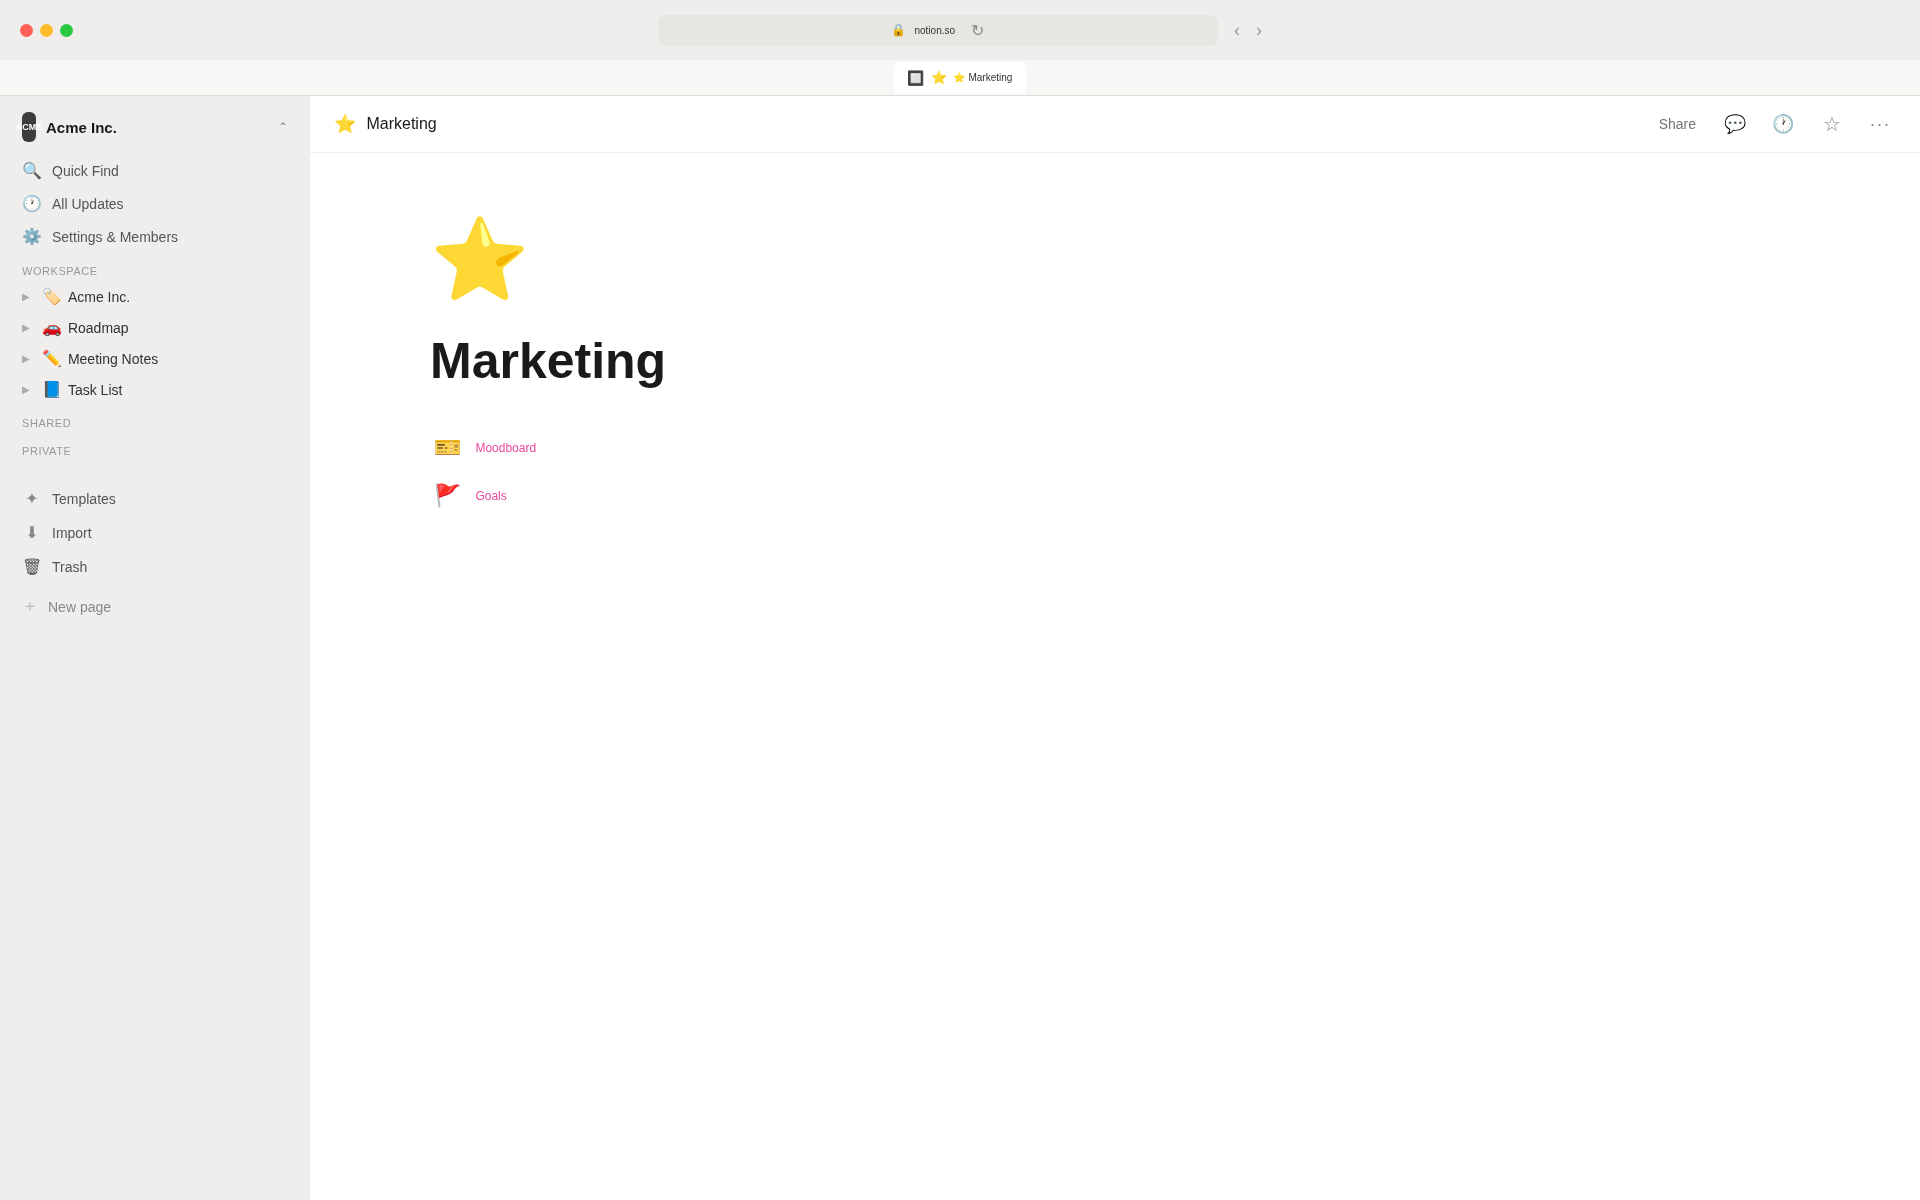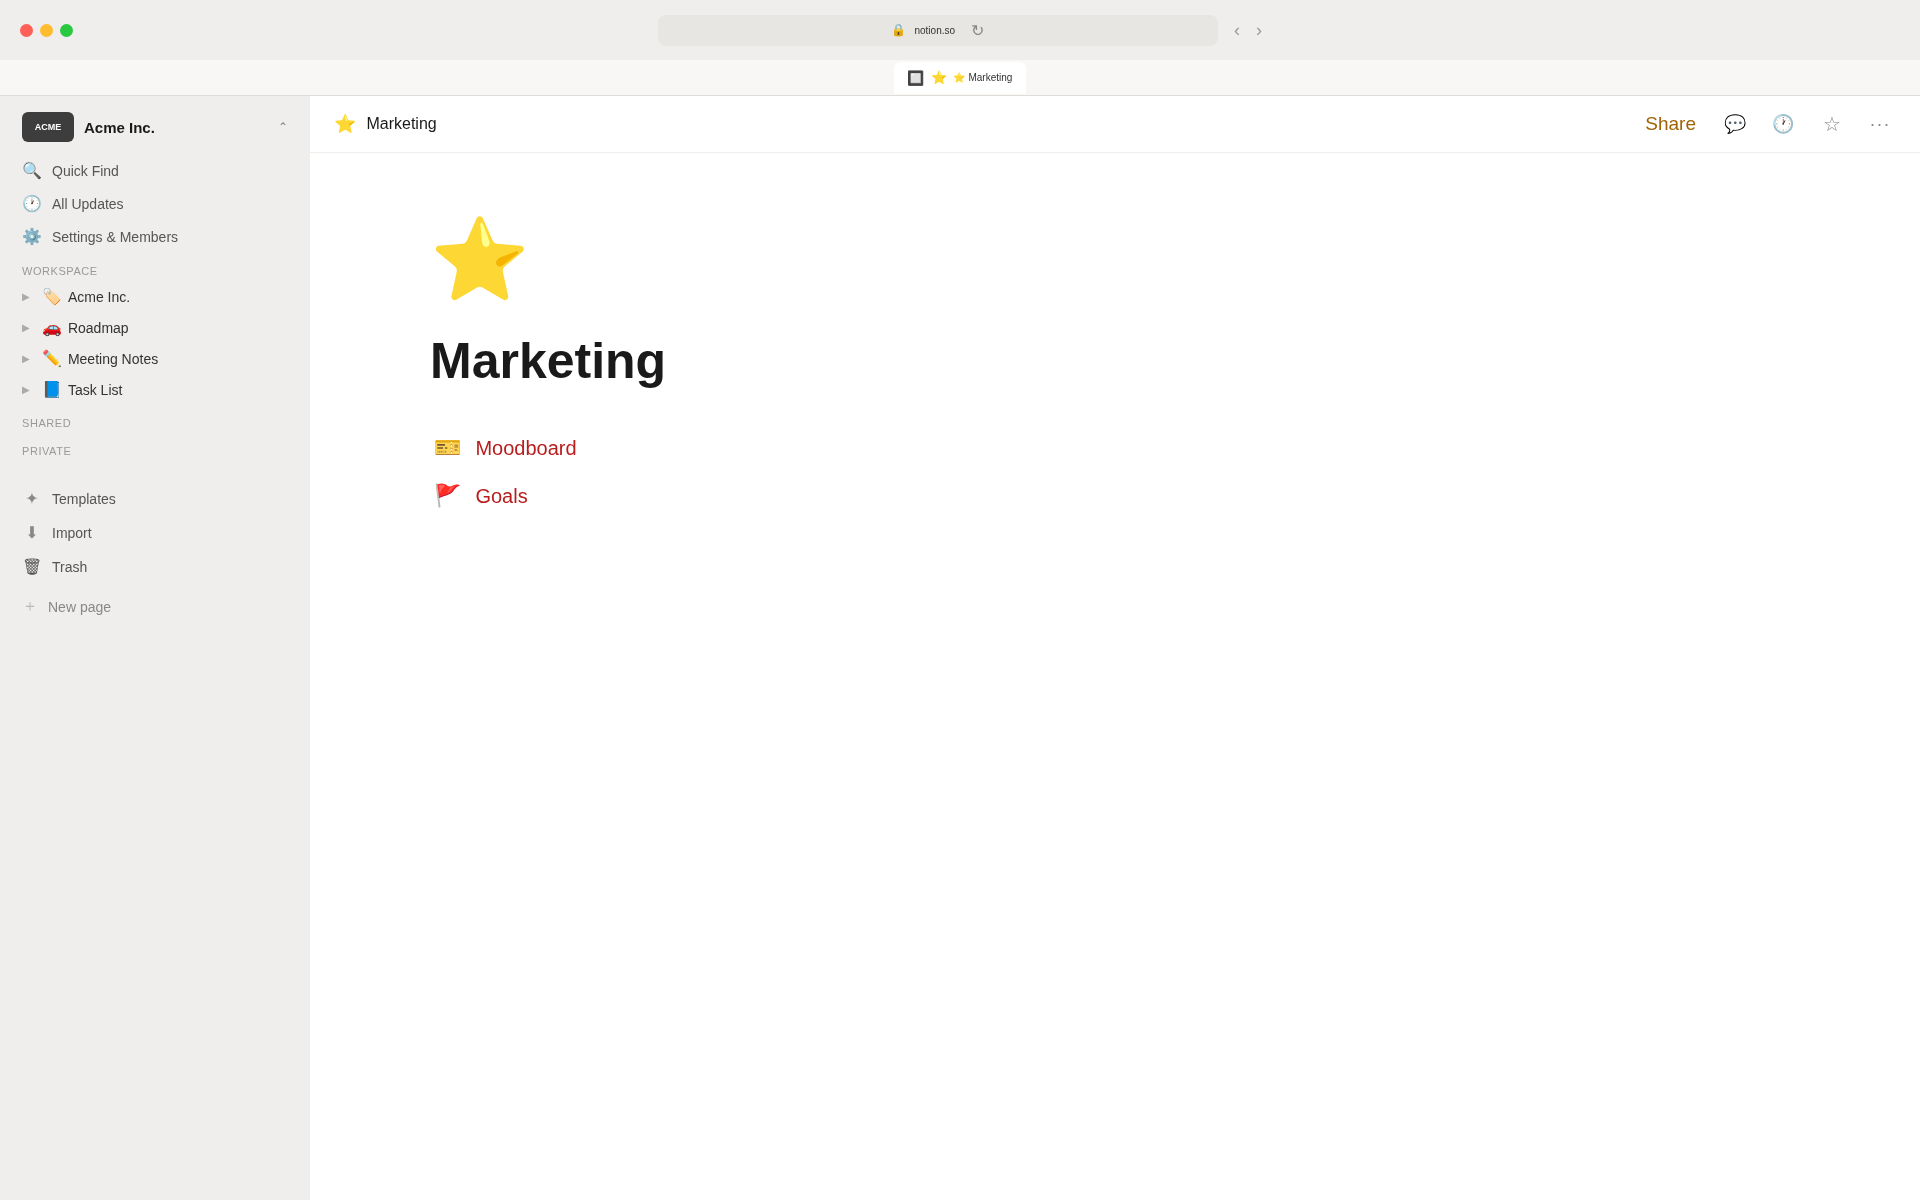--- a/index.html
+++ b/index.html
@@ -139,21 +139,21 @@
       display: flex;
       align-items: center;
       gap: 10px;
       padding: 8px 16px;
       cursor: pointer;
       border-radius: 6px;
       margin: 0 6px 4px 6px;
     }
 
     .workspace-icon {
-      width: 52px;
+      width: 14px;
       height: 30px;
       background: #3d3d3d;
       border-radius: 6px;
       display: flex;
       align-items: center;
       justify-content: center;
       color: white;
       font-size: 12px;
       font-weight: 700;
     }
@@ -280,22 +280,22 @@
       color: #1a1a1a;
     }
 
     .page-header-right {
       display: flex;
       align-items: center;
       gap: 16px;
     }
 
     .header-share-btn {
-      font-size: 19px;
-      color: #a16207;
+      font-size: 14px;
+      color: #737373;
       cursor: pointer;
       padding: 4px 8px;
       border-radius: 4px;
     }
 
     .header-icon-btn {
       font-size: 18px;
       color: #888;
       cursor: pointer;
       padding: 4px;
@@ -334,22 +334,22 @@
       cursor: pointer;
       padding: 4px;
       border-radius: 4px;
     }
 
     .page-link-emoji {
       font-size: 22px;
     }
 
     .page-link-text {
-      font-size: 20px;
-      color: #b91c1c;
+      font-size: 12px;
+      color: #ec4899;
     }
 
     
     ::-webkit-scrollbar { width: 6px; }
     ::-webkit-scrollbar-track { background: transparent; }
     ::-webkit-scrollbar-thumb { background: #ccc; border-radius: 3px; }
   </style>
 </head>
 <body>
 

